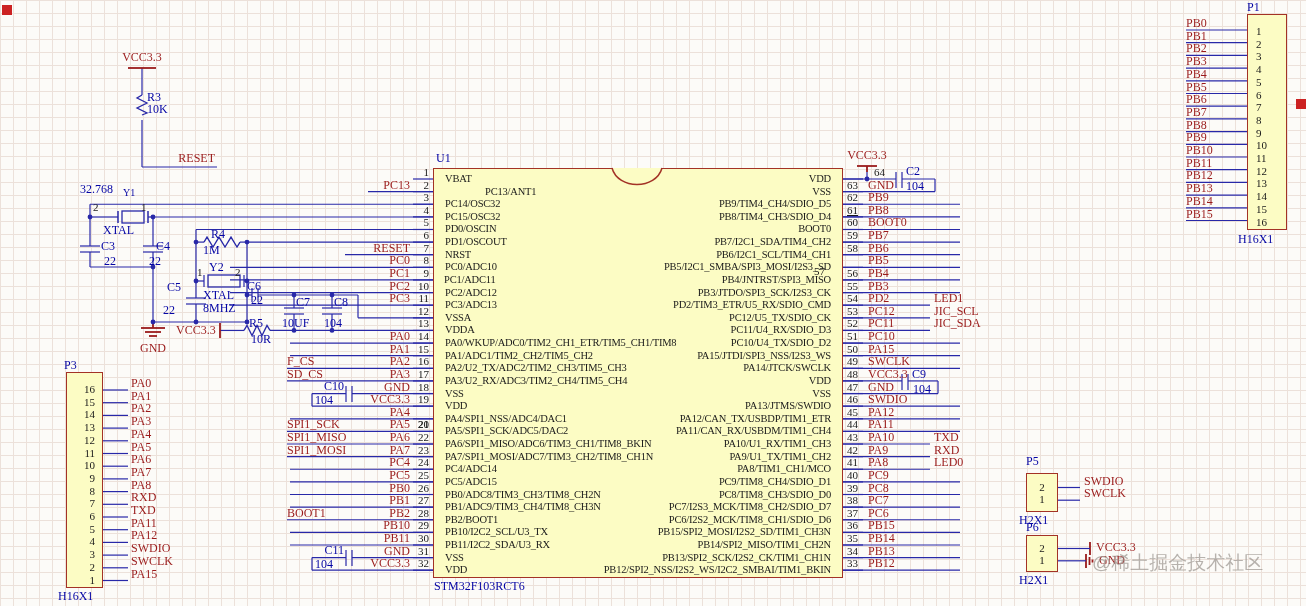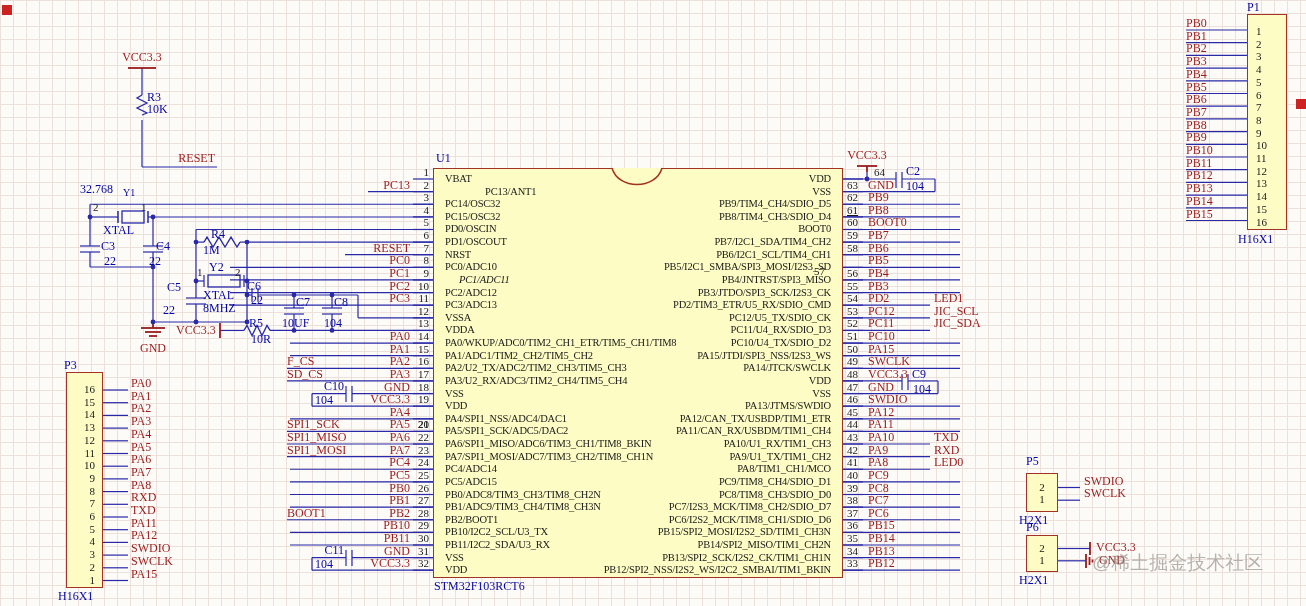--- a/index.html
+++ b/index.html
@@ -370,21 +370,21 @@
     <div class="t pin" style="left: 445px; top: 222.48px;">PD0/OSCIN</div>
     <div class="t num" style="left: 399px; top: 216.48px; width: 30px; text-align: right;">5</div>
     <div class="t pin" style="left: 445px; top: 235.1px;">PD1/OSCOUT</div>
     <div class="t num" style="left: 399px; top: 229.1px; width: 30px; text-align: right;">6</div>
     <div class="t pin" style="left: 445px; top: 247.72px;">NRST</div>
     <div class="t num" style="left: 399px; top: 241.72px; width: 30px; text-align: right;">7</div>
     <div class="t lbl" style="left: 336px; top: 241.72px; width: 74px; text-align: right;">RESET</div>
     <div class="t pin" style="left: 445px; top: 260.34px;">PC0/ADC10</div>
     <div class="t num" style="left: 399px; top: 254.34px; width: 30px; text-align: right;">8</div>
     <div class="t lbl" style="left: 336px; top: 254.34px; width: 74px; text-align: right;">PC0</div>
-    <div class="t pin" style="left: 459px; top: 272.96px; font-style: italic;">PC1/ADC11</div>
+    <div class="t pin" style="left: 444px; top: 272.96px;">PC1/ADC11</div>
     <div class="t num" style="left: 399px; top: 266.96px; width: 30px; text-align: right;">9</div>
     <div class="t lbl" style="left: 336px; top: 266.96px; width: 74px; text-align: right;">PC1</div>
     <div class="t pin" style="left: 445px; top: 285.58px;">PC2/ADC12</div>
     <div class="t num" style="left: 399px; top: 279.58px; width: 30px; text-align: right;">10</div>
     <div class="t lbl" style="left: 336px; top: 279.58px; width: 74px; text-align: right;">PC2</div>
     <div class="t pin" style="left: 445px; top: 298.2px;">PC3/ADC13</div>
     <div class="t num" style="left: 399px; top: 292.2px; width: 30px; text-align: right;">11</div>
     <div class="t lbl" style="left: 336px; top: 292.2px; width: 74px; text-align: right;">PC3</div>
     <div class="t pin" style="left: 445px; top: 310.82px;">VSSA</div>
     <div class="t num" style="left: 399px; top: 304.82px; width: 30px; text-align: right;">12</div>

